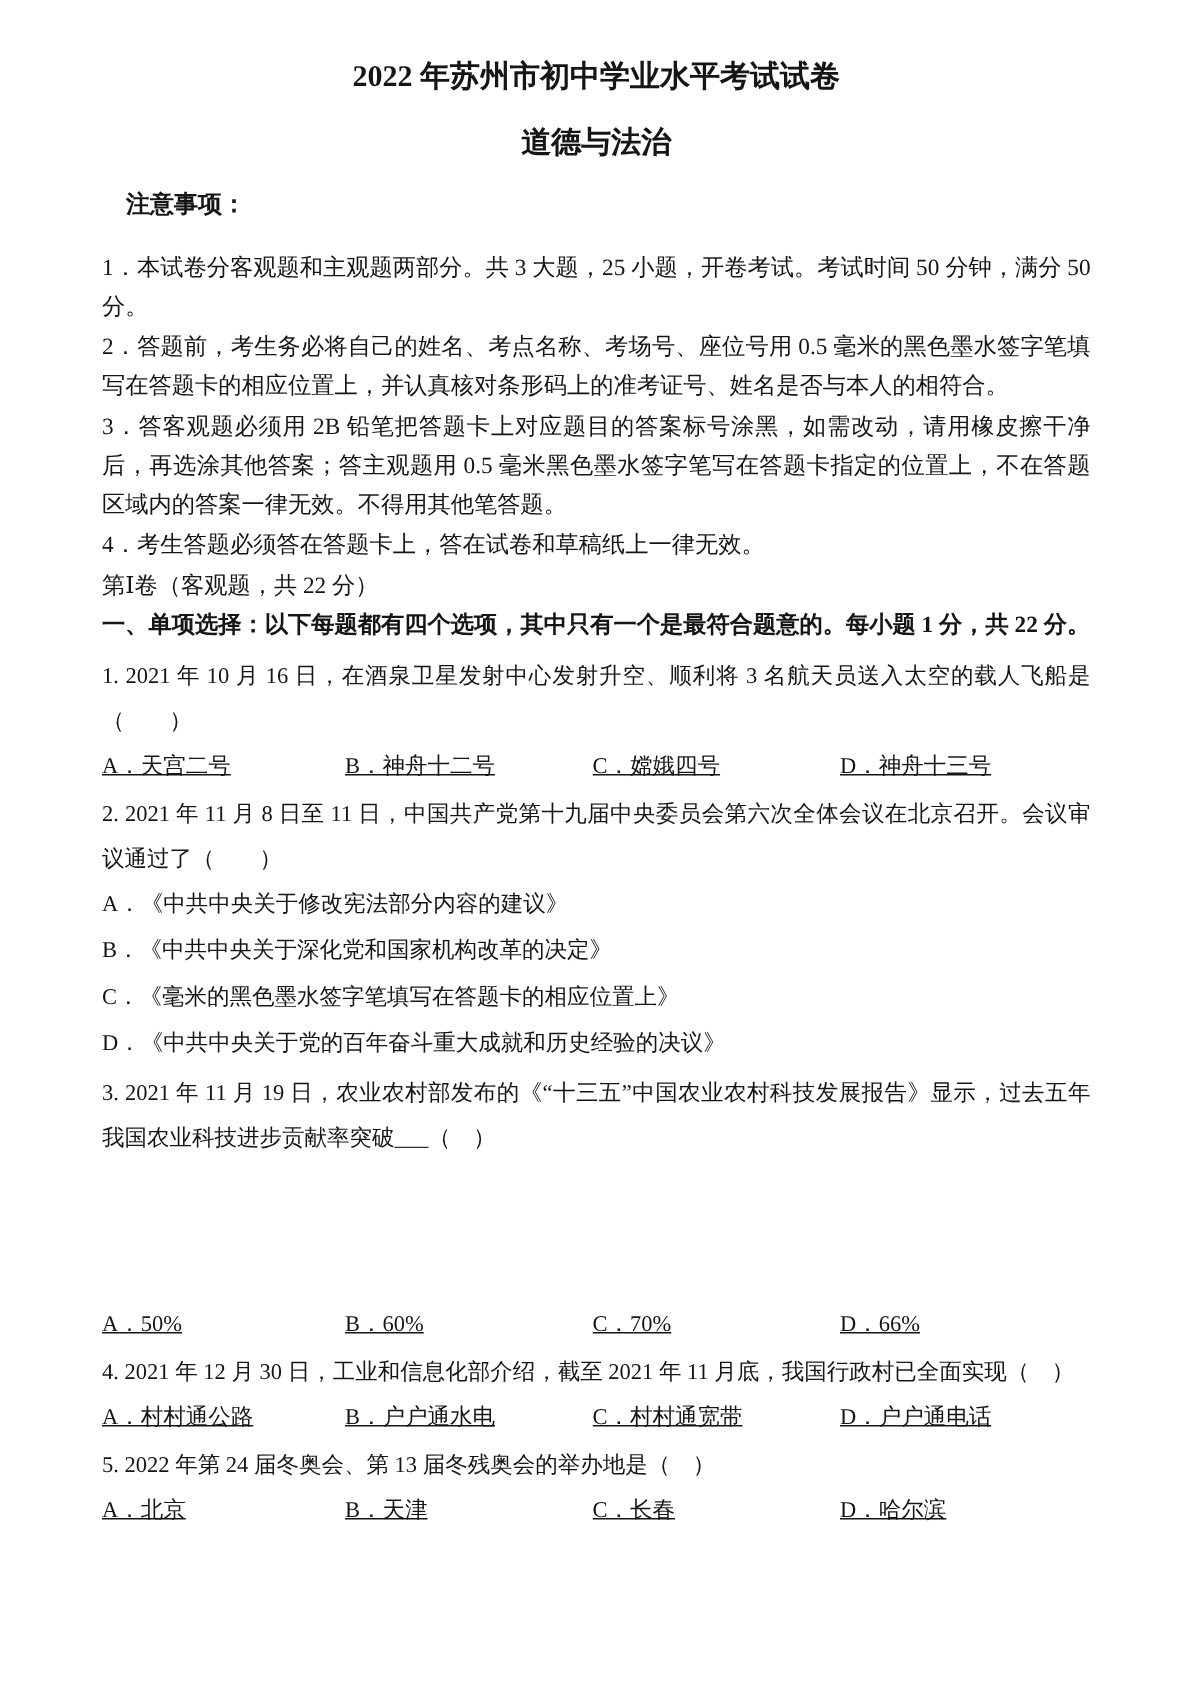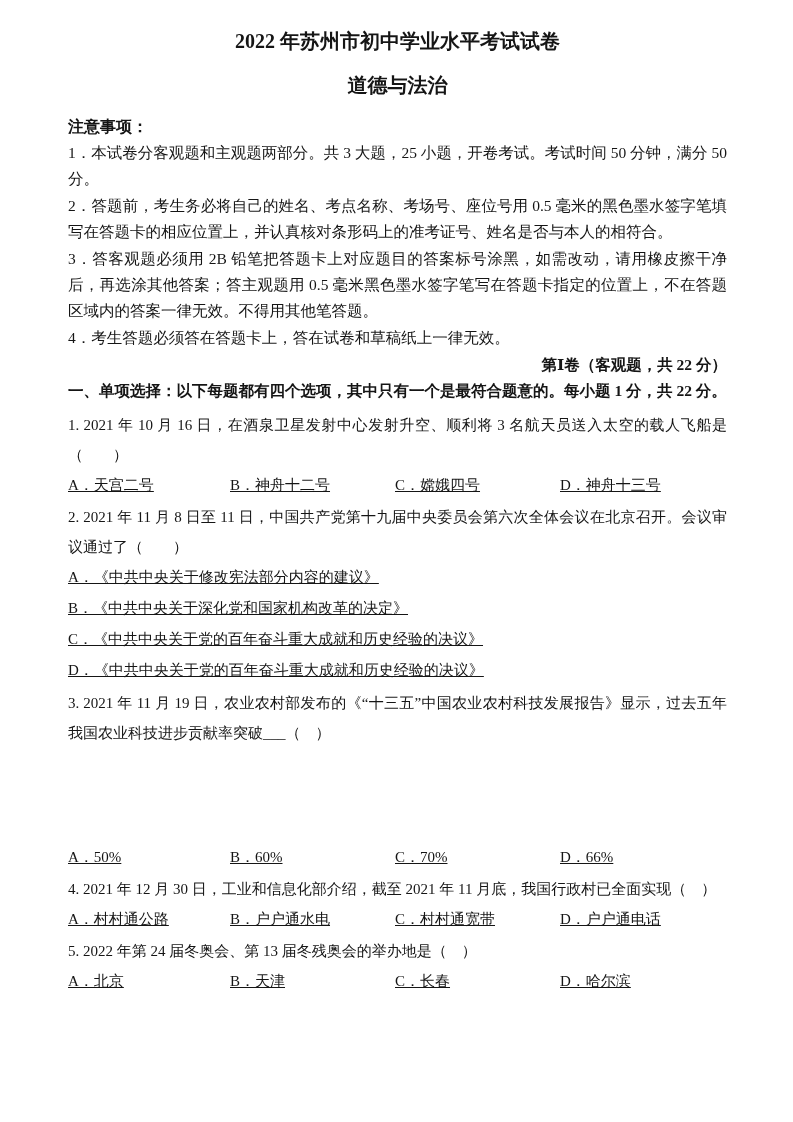--- a/index.html
+++ b/index.html
@@ -11,55 +11,55 @@
     width: 793px;
     height: 1122px;
     color: #151515;
     font-family: "Liberation Serif", "DejaVu Serif", serif;
     overflow: hidden;
   }
   .page {
     box-sizing: border-box;
     width: 793px;
     height: 804px;
-    padding: 28px 66px 40px 68px;
+    padding: 38px 66px 40px 68px;
   }
   .doc-title {
     text-align: center;
     font-weight: bold;
     font-size: 20px;
     line-height: 1.3;
     margin: 0 0 18px 0;
   }
   .doc-subject {
     text-align: center;
     font-weight: bold;
     font-size: 20px;
     line-height: 1.3;
     margin: 0 0 16px 0;
   }
   .notice-heading {
     font-weight: bold;
     font-size: 16px;
     line-height: 26px;
-    margin: 0;
+    margin: 16px;
   }
   .notice-item {
     font-weight: normal;
     font-size: 15.5px;
     line-height: 26px;
     margin: 0 0 1px 0;
     text-align: justify;
     text-align-last: left;
   }
   .section-header {
-    font-weight: bold;
+    font-weight: normal;
     font-size: 15.5px;
     line-height: 26px;
-    text-align: right;
+    text-align: left;
     margin: 0;
   }
   .instruction {
     font-weight: bold;
     font-size: 15.5px;
     line-height: 26px;
     margin: 0 0 6px 0;
     text-align: justify;
     text-align-last: left;
   }
@@ -83,21 +83,20 @@
   .opts-grid .opt {
     white-space: nowrap;
     overflow: hidden;
   }
   .opts-list {
     font-size: 15px;
     line-height: 31px;
   }
   .opts-list .opt {
     display: block;
-    text-decoration: underline;
   }
   .blank-space {
     height: 94px;
   }
 </style>
 </head>
 <body>
 
 <div class="page">
 
@@ -121,21 +120,21 @@
       <span class="opt">C．嫦娥四号</span>
       <span class="opt">D．神舟十三号</span>
     </div>
   </div>
 
   <div class="question">
     <p class="q-stem">2. 2021 年 11 月 8 日至 11 日，中国共产党第十九届中央委员会第六次全体会议在北京召开。会议审议通过了（　　）</p>
     <div class="opts-list">
       <span class="opt">A．《中共中央关于修改宪法部分内容的建议》</span>
       <span class="opt">B．《中共中央关于深化党和国家机构改革的决定》</span>
-      <span class="opt">C．《中共中央关于党的百年奋斗重大成就和历史经验的决议》</span>
+      <span class="opt">C．《毫米的黑色墨水签字笔填写在答题卡的相应位置上》</span>
       <span class="opt">D．《中共中央关于党的百年奋斗重大成就和历史经验的决议》</span>
     </div>
   </div>
 
   <div class="question">
     <p class="q-stem">3. 2021 年 11 月 19 日，农业农村部发布的《“十三五”中国农业农村科技发展报告》显示，过去五年我国农业科技进步贡献率突破___（　）</p>
     <div class="blank-space"></div>
     <div class="opts-grid">
       <span class="opt">A．50%</span>
       <span class="opt">B．60%</span>

